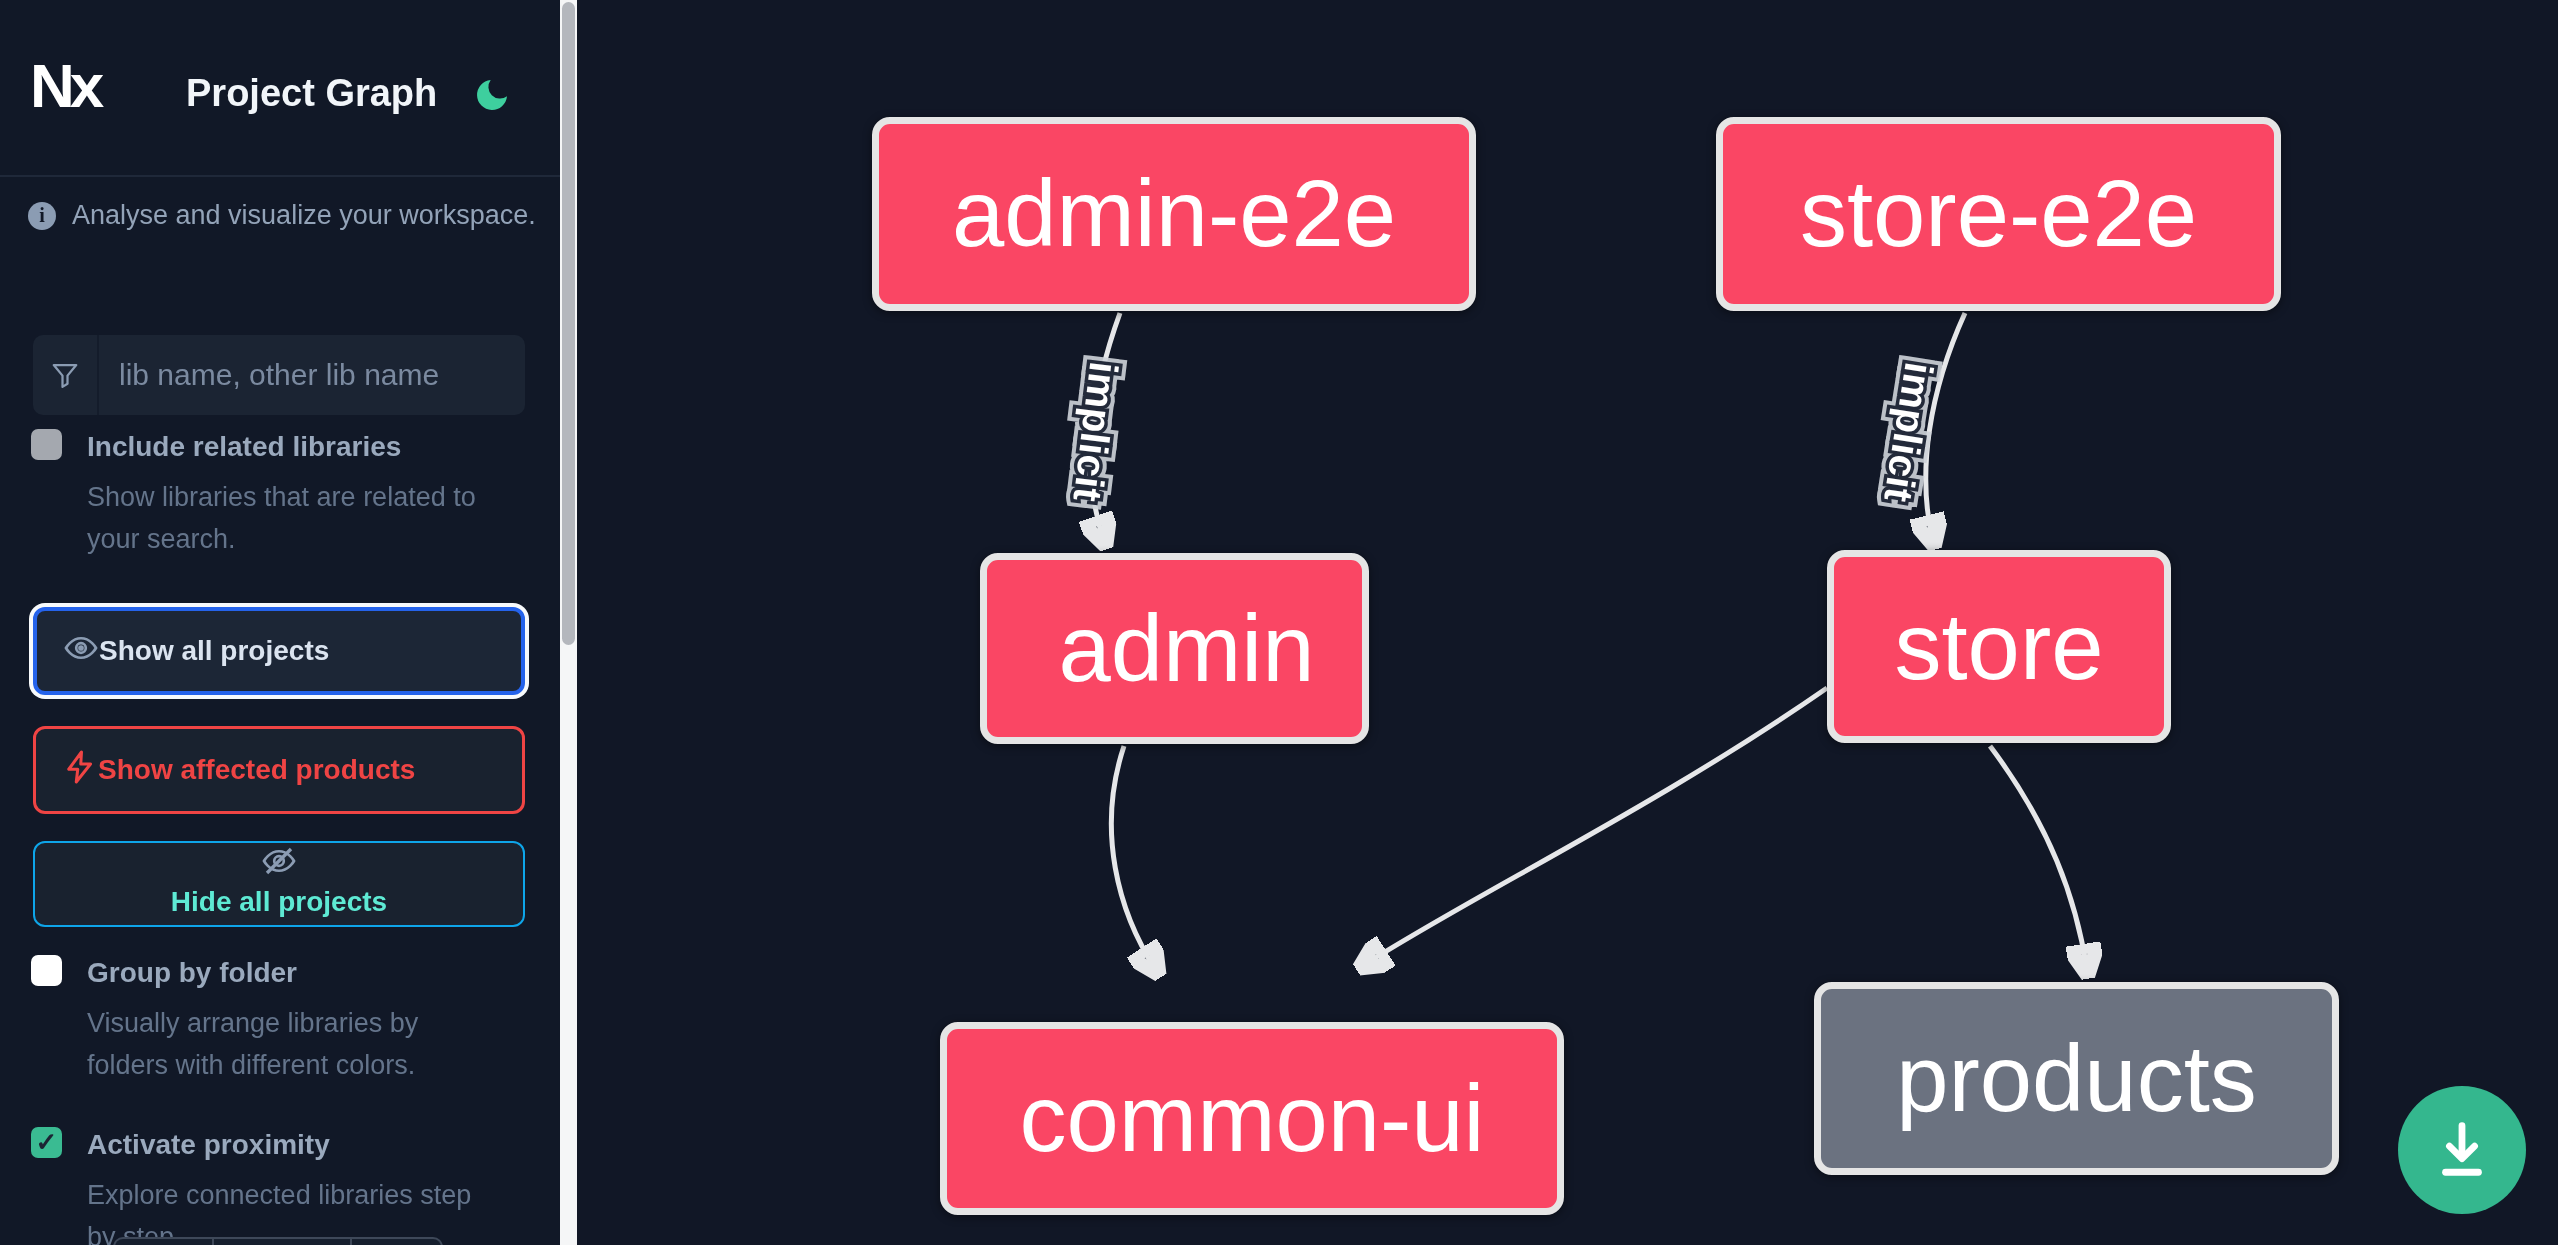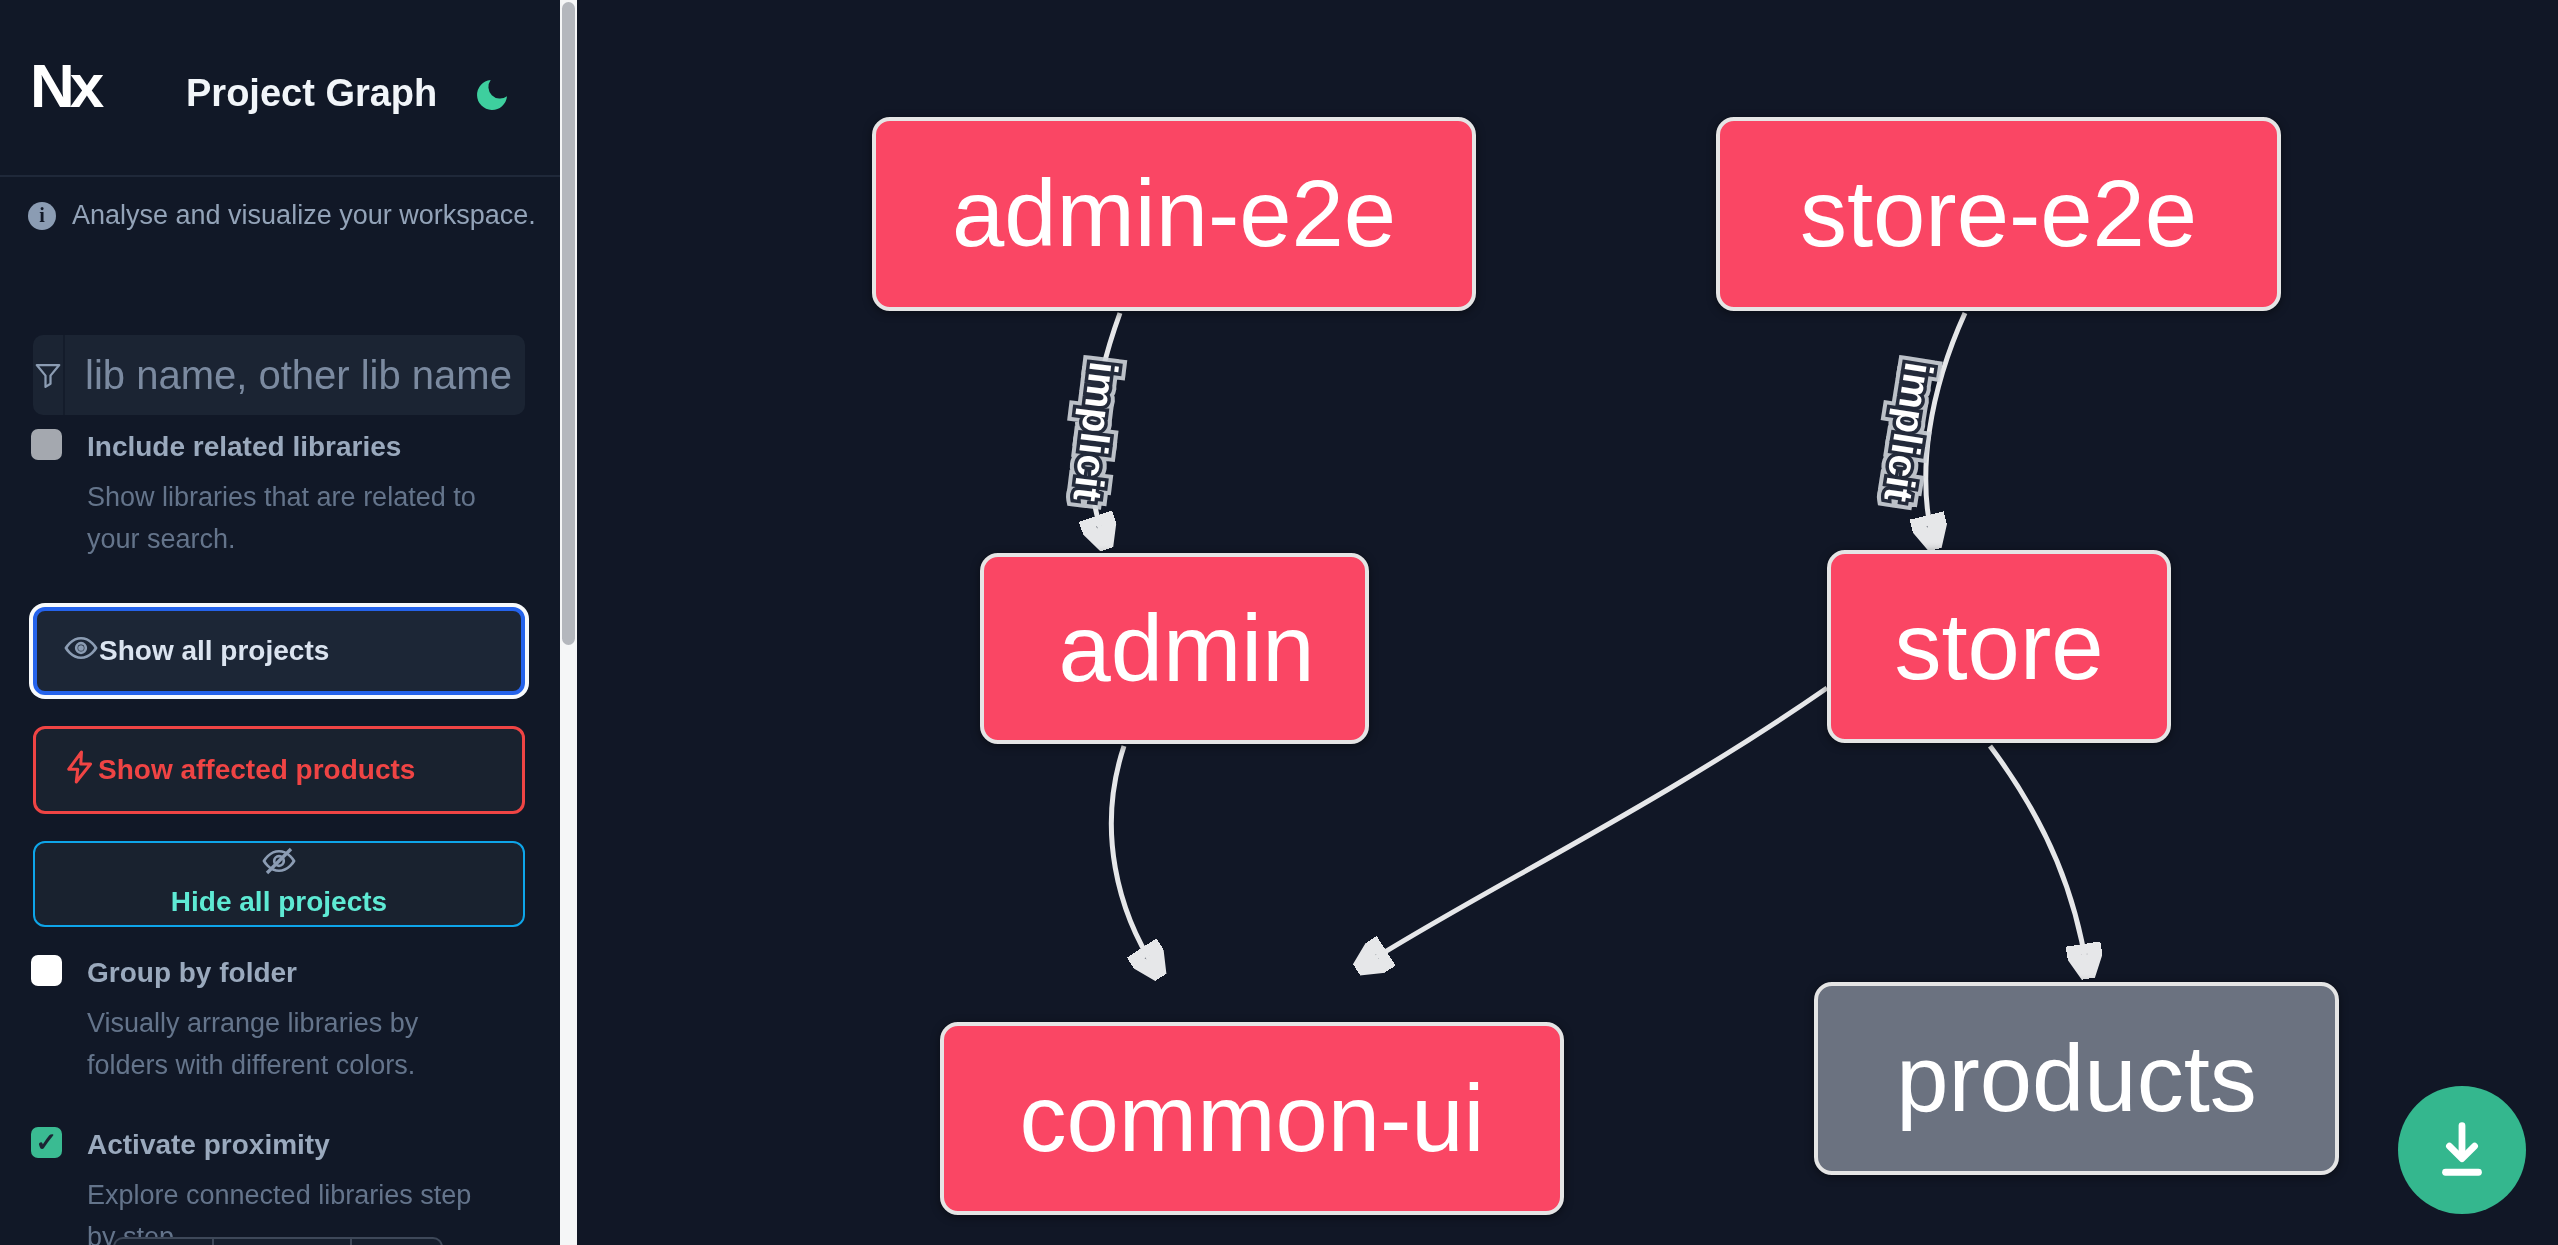--- a/index.html
+++ b/index.html
@@ -20,21 +20,21 @@
   .info-badge { width:28px; height:28px; border-radius:50%; background:#8b9cb3; color:#111827;
                 font-size:20px; font-weight:700; display:flex; align-items:center; justify-content:center;
                 font-family:"Liberation Serif", serif; }
   .info-text { color:#93a3b8; font-size:27px; }
 
   .search { position:absolute; left:33px; top:335px; width:492px; height:80px; background:#1b2433;
             border-radius:10px; display:flex; align-items:center; }
   .search-icon-cell { width:66px; height:100%; display:flex; align-items:center; justify-content:center;
                       border-right:2px solid #141c2b; }
   .search input { flex:1; height:100%; background:transparent; border:none; outline:none;
-                  color:#e5e5e5; font-size:40px; padding:0 20px; font-family:"Liberation Sans", sans-serif; }
+                  color:#e5e5e5; font-size:30px; padding:0 20px; font-family:"Liberation Sans", sans-serif; }
   .search input::placeholder { color:#7b8aa0; opacity:1; }
 
   .opt { position:absolute; left:31px; width:500px; }
   .opt-box { position:absolute; left:0; top:0; width:31px; height:31px; border-radius:7px; }
   .box-gray  { background:#a4a8af; }
   .box-white { background:#ffffff; }
   .box-green { background:#3abb92; color:#1c2534; font-size:26px; font-weight:700;
                display:flex; align-items:center; justify-content:center; }
   .opt-label { position:absolute; left:56px; top:2px; color:#9aa9bd; font-size:28px; font-weight:700; white-space:nowrap; }
   .opt-desc  { position:absolute; left:56px; top:47px; color:#64748b; font-size:27px; line-height:42px; white-space:nowrap; }
@@ -61,21 +61,21 @@
   .canvas { position:absolute; left:577px; top:0; width:1981px; height:1245px; background:#111726; }
   .edges { position:absolute; left:0; top:0; width:1981px; height:1245px; }
   .edges path { fill:none; stroke:#e6e7e9; stroke-width:5; }
   .elabel text { font-size:40px; font-weight:700; text-anchor:middle;
                  font-family:"Liberation Sans", sans-serif; }
   .elabel .halo { fill:#e6e7e9; stroke:#cfd4da; stroke-width:15; opacity:.9; }
   .elabel .dark { fill:#ffffff; stroke:#232a3a; stroke-width:7; }
   .elabel .core { fill:#ffffff; }
 
   .node { position:absolute; display:flex; align-items:center; justify-content:center;
-          border:4px solid #e5e5e5; border-radius:18px; color:#ffffff; font-size:94px;
+          border:7px solid #e5e5e5; border-radius:18px; color:#ffffff; font-size:94px;
           font-weight:400; cursor:pointer; box-shadow:0 2px 10px rgba(0,0,0,.45); }
   .node-pink { background:#fa4664; }
   .node-gray { background:#6b7280; }
   .n-admin-e2e { left:295px; top:117px; width:604px; height:194px; }
   .n-store-e2e { left:1139px; top:117px; width:565px; height:194px; }
   .n-admin     { left:403px;  top:553px; width:389px; height:191px;padding-left:24px; }
   .n-store     { left:1250px; top:550px; width:344px; height:193px; }
   .n-common-ui { left:363px;  top:982px; width:624px; height:193px;margin-top:40px; }
   .n-products  { left:1237px; top:982px; width:525px; height:193px; }
 

